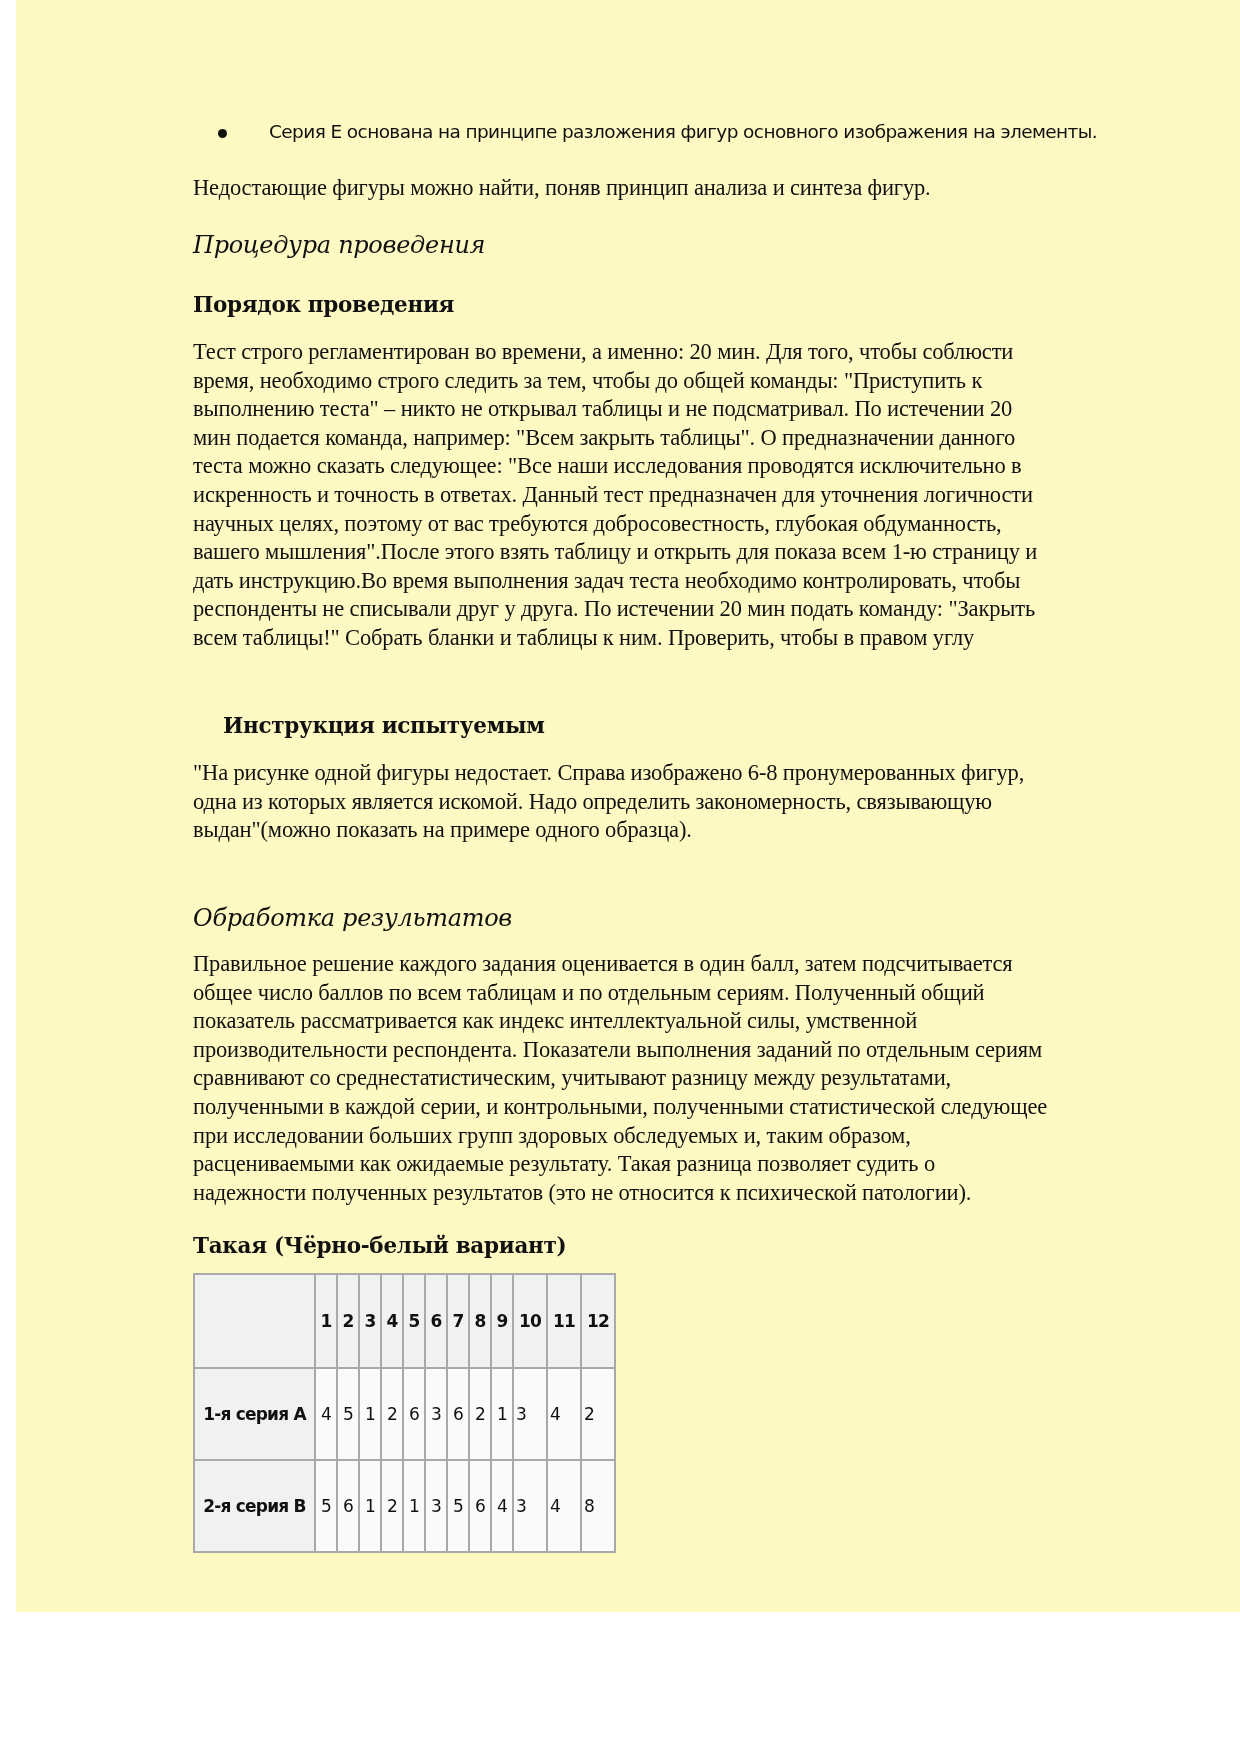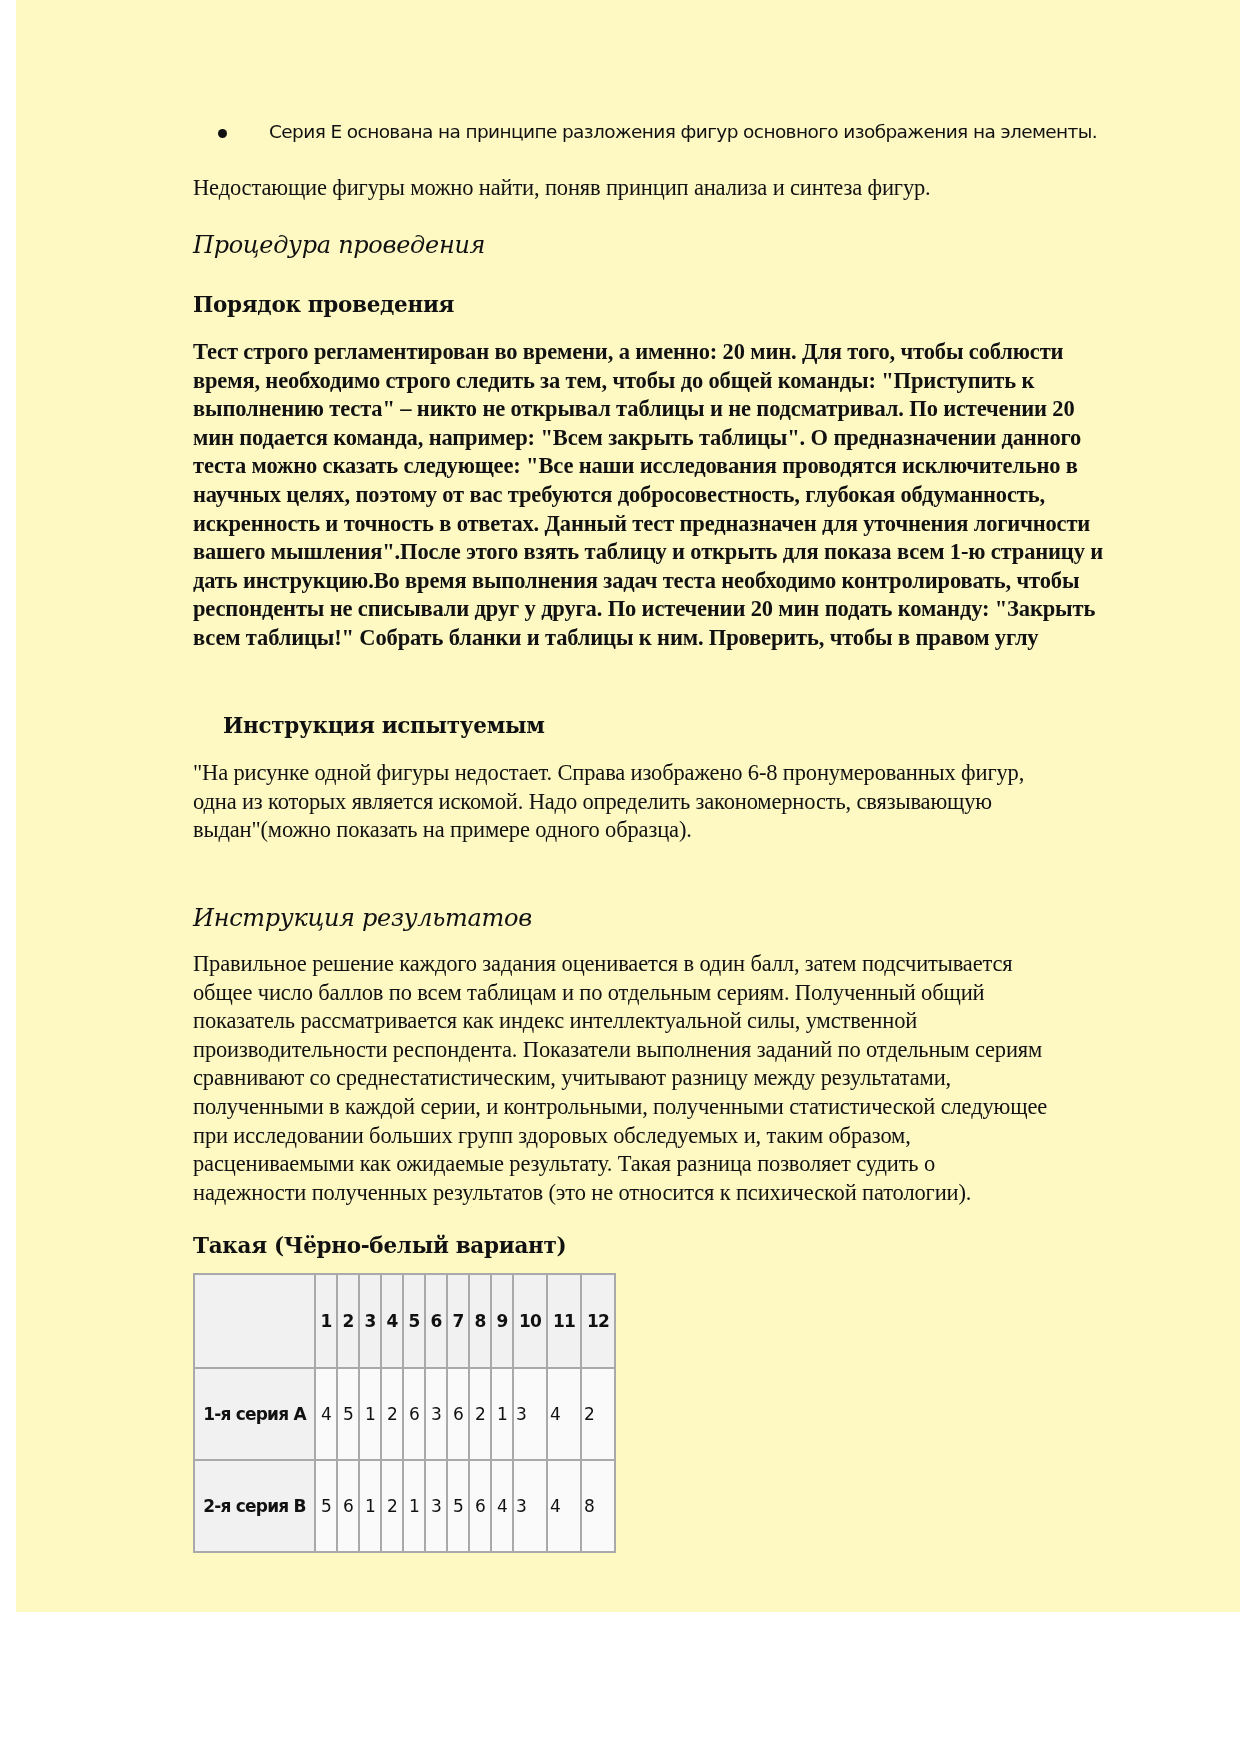--- a/index.html
+++ b/index.html
@@ -36,43 +36,43 @@
   </div>
 
   <div class="p" style="top:174px;">
     <span class="line">Недостающие фигуры можно найти, поняв принцип анализа и синтеза фигур.</span>
   </div>
 
   <div class="h-italic" style="top:231px;">Процедура проведения</div>
 
   <div class="h-bold" style="top:292px;">Порядок проведения</div>
 
-  <div class="p" style="top:338px;font-weight:bold;">
+  <div class="p" style="top:338px;">
     <span class="line">Тест строго регламентирован во времени, а именно: 20 мин. Для того, чтобы соблюсти</span>
     <span class="line">время, необходимо строго следить за тем, чтобы до общей команды: "Приступить к</span>
     <span class="line">выполнению теста" – никто не открывал таблицы и не подсматривал. По истечении 20</span>
     <span class="line">мин подается команда, например: "Всем закрыть таблицы". О предназначении данного</span>
     <span class="line">теста можно сказать следующее: "Все наши исследования проводятся исключительно в</span>
+    <span class="line">искренность и точность в ответах. Данный тест предназначен для уточнения логичности</span>
     <span class="line">научных целях, поэтому от вас требуются добросовестность, глубокая обдуманность,</span>
-    <span class="line">искренность и точность в ответах. Данный тест предназначен для уточнения логичности</span>
     <span class="line">вашего мышления".После этого взять таблицу и открыть для показа всем 1-ю страницу и</span>
     <span class="line">дать инструкцию.Во время выполнения задач теста необходимо контролировать, чтобы</span>
     <span class="line">респонденты не списывали друг у друга. По истечении 20 мин подать команду: "Закрыть</span>
     <span class="line">всем таблицы!" Собрать бланки и таблицы к ним. Проверить, чтобы в правом углу</span>
   </div>
 
   <div class="h-bold" style="top:713px;margin-left:30px;">Инструкция испытуемым</div>
 
   <div class="p" style="top:759px;">
     <span class="line">"На рисунке одной фигуры недостает. Справа изображено 6-8 пронумерованных фигур,</span>
     <span class="line">одна из которых является искомой. Надо определить закономерность, связывающую</span>
     <span class="line">выдан"(можно показать на примере одного образца).</span>
   </div>
 
-  <div class="h-italic" style="top:904px;">Инструкция результатов</div>
+  <div class="h-italic" style="top:904px;">Обработка результатов</div>
 
   <div class="p" style="top:950px;">
     <span class="line">Правильное решение каждого задания оценивается в один балл, затем подсчитывается</span>
     <span class="line">общее число баллов по всем таблицам и по отдельным сериям. Полученный общий</span>
     <span class="line">показатель рассматривается как индекс интеллектуальной силы, умственной</span>
     <span class="line">производительности респондента. Показатели выполнения заданий по отдельным сериям</span>
     <span class="line">сравнивают со среднестатистическим, учитывают разницу между результатами,</span>
     <span class="line">полученными в каждой серии, и контрольными, полученными статистической следующее</span>
     <span class="line">при исследовании больших групп здоровых обследуемых и, таким образом,</span>
     <span class="line">расцениваемыми как ожидаемые результату. Такая разница позволяет судить о</span>

